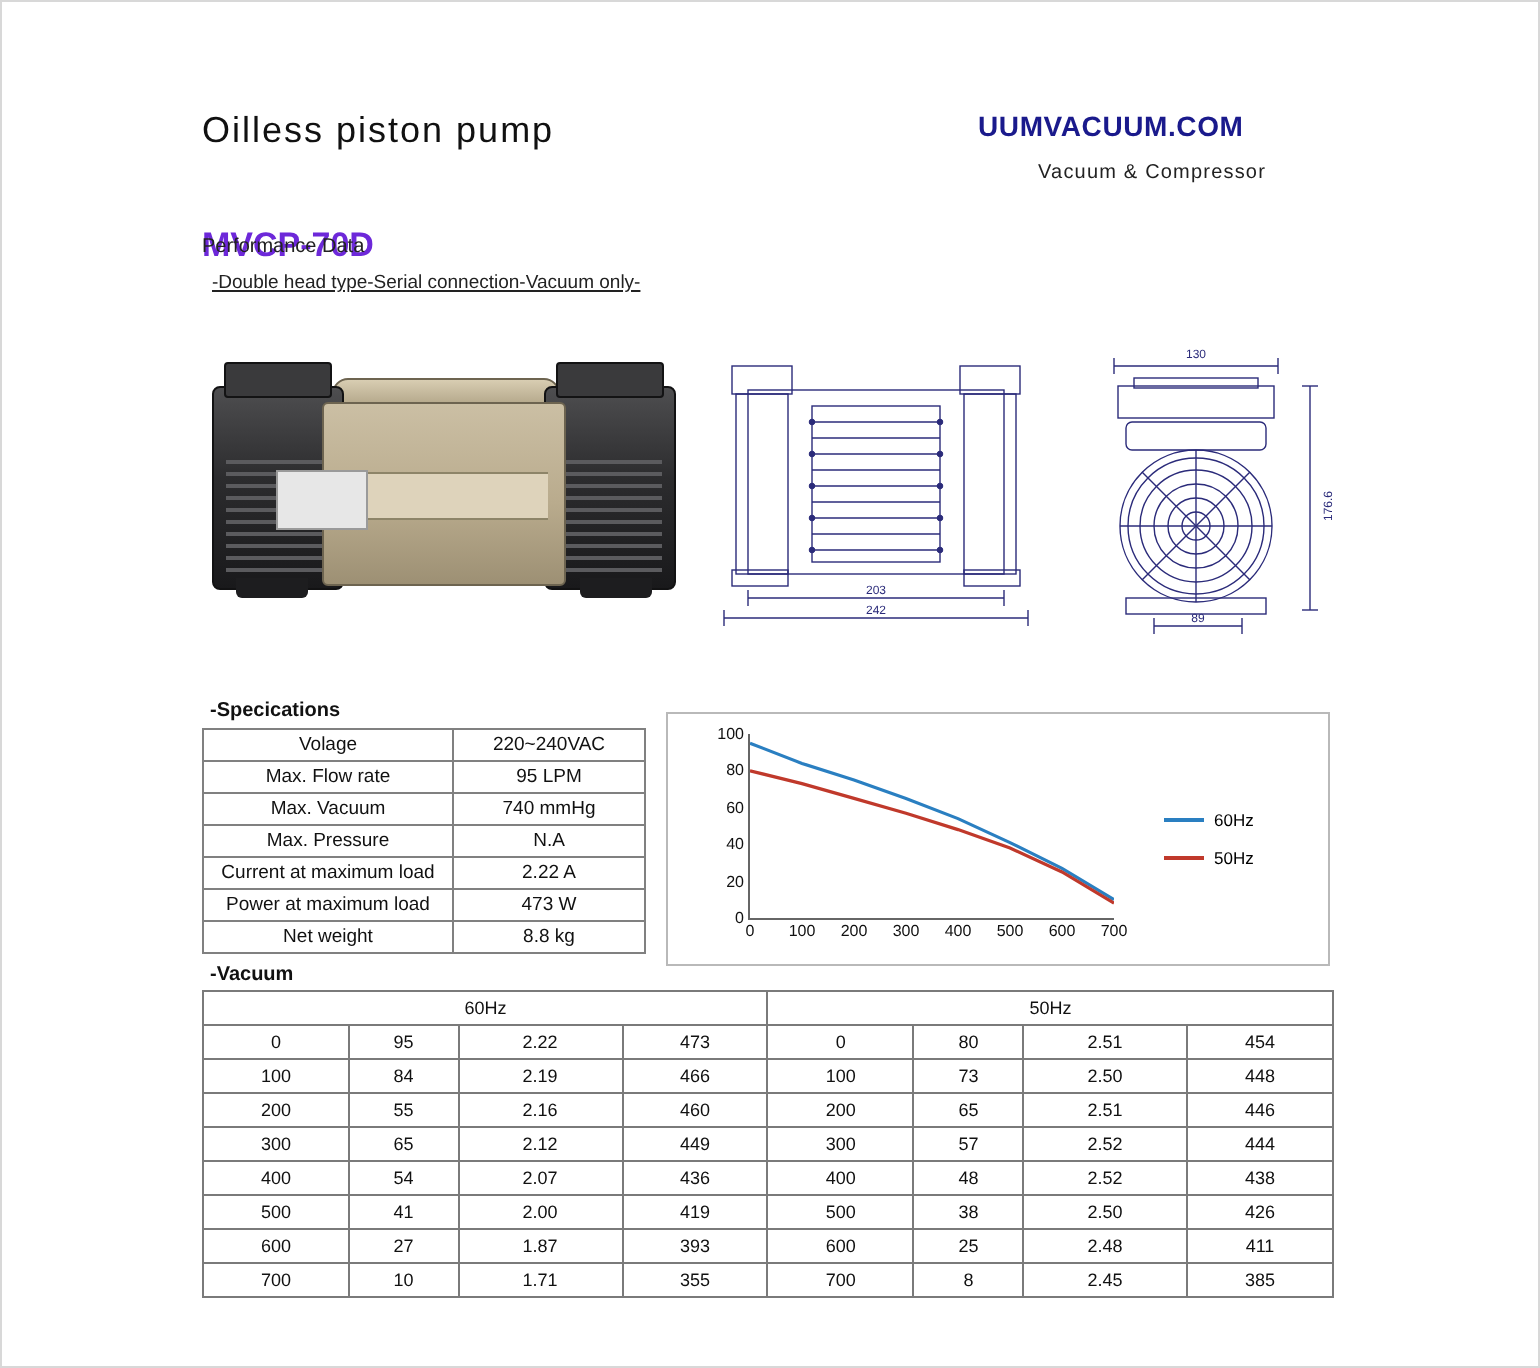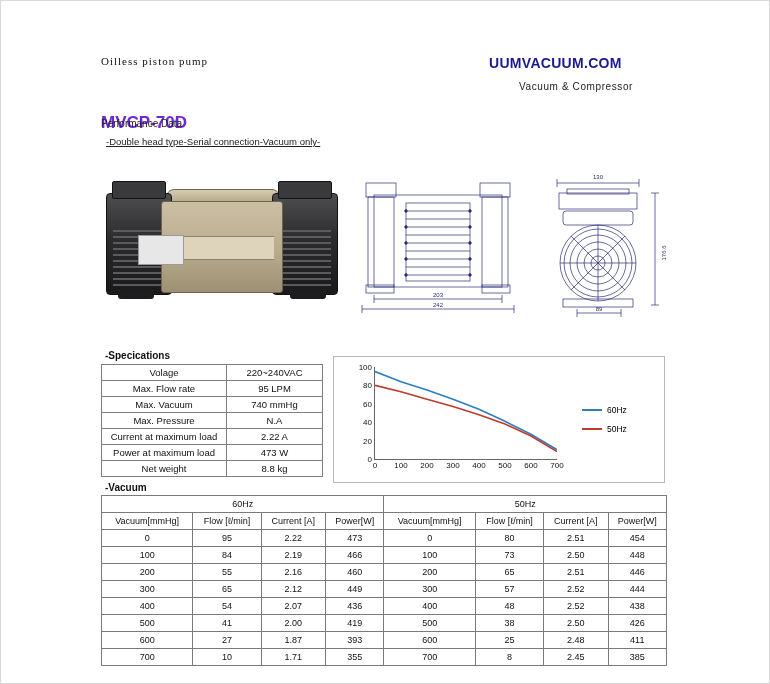--- a/index.html
+++ b/index.html
@@ -22,24 +22,23 @@
     height: 684px;
     background: #fff;
     border: 1px solid #d8d8d8;
     box-sizing: border-box;
   }
 
   
   .title-main {
     position: absolute;
     left: 100px; top: 54px;
-    font-size: 11px;
+    font-size: 18px;
     letter-spacing: 1px;
     color: #111;
-    font-family: Liberation Serif, serif;
   }
   .brand {
     position: absolute;
     left: 488px; top: 54px;
     font-size: 14px;
     font-weight: bold;
     color: #1a1a8c;
     letter-spacing: 0.3px;
   }
   .brand-sub {
@@ -441,30 +440,20 @@
   </div>
 
   <div class="sec-label sec-vac">-Vacuum</div>
   <table class="vac-table">
     <tbody id="vac-body">
         <tr class="grp">
           <th colspan="4">60Hz</th>
           <th colspan="4">50Hz</th>
         </tr>
         <tr>
-          <th>Vacuum[mmHg]</th>
-          <th>Flow [ℓ/min]</th>
-          <th>Current [A]</th>
-          <th>Power[W]</th>
-          <th>Vacuum[mmHg]</th>
-          <th>Flow [ℓ/min]</th>
-          <th>Current [A]</th>
-          <th>Power[W]</th>
-        </tr>
-        <tr>
           <td>0</td>
           <td>95</td>
           <td>2.22</td>
           <td>473</td>
           <td>0</td>
           <td>80</td>
           <td>2.51</td>
           <td>454</td>
         </tr>
         <tr>

